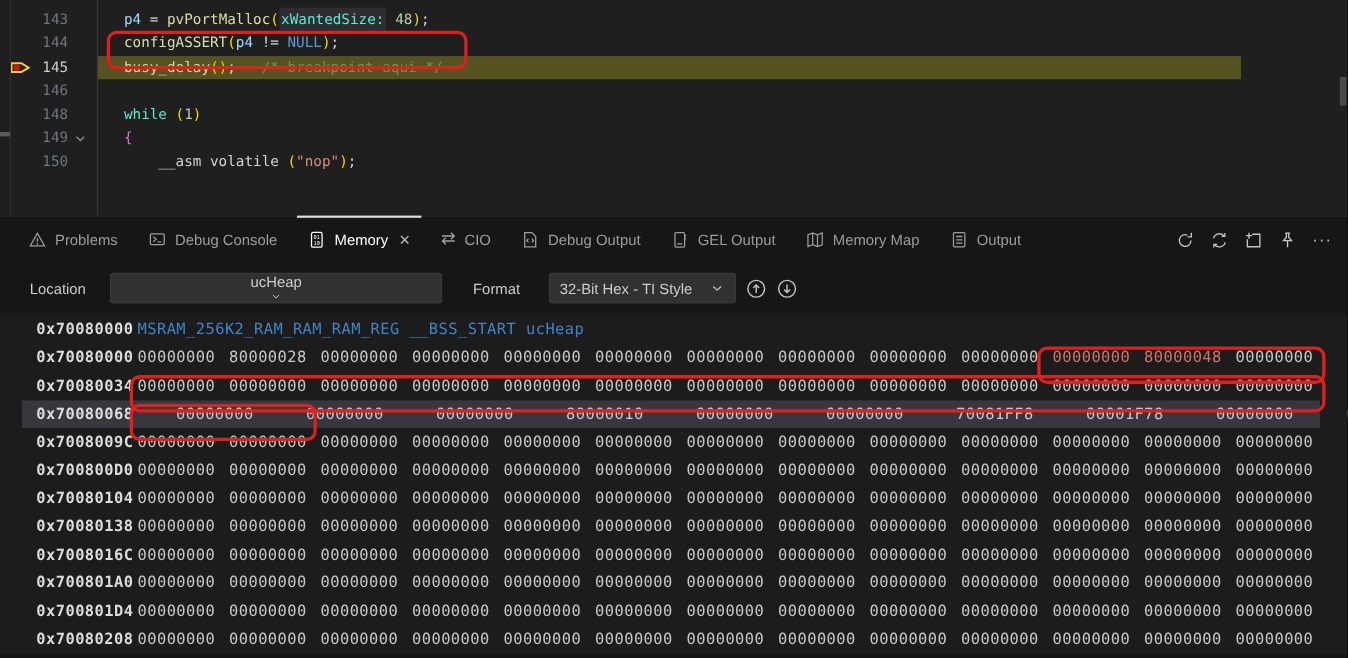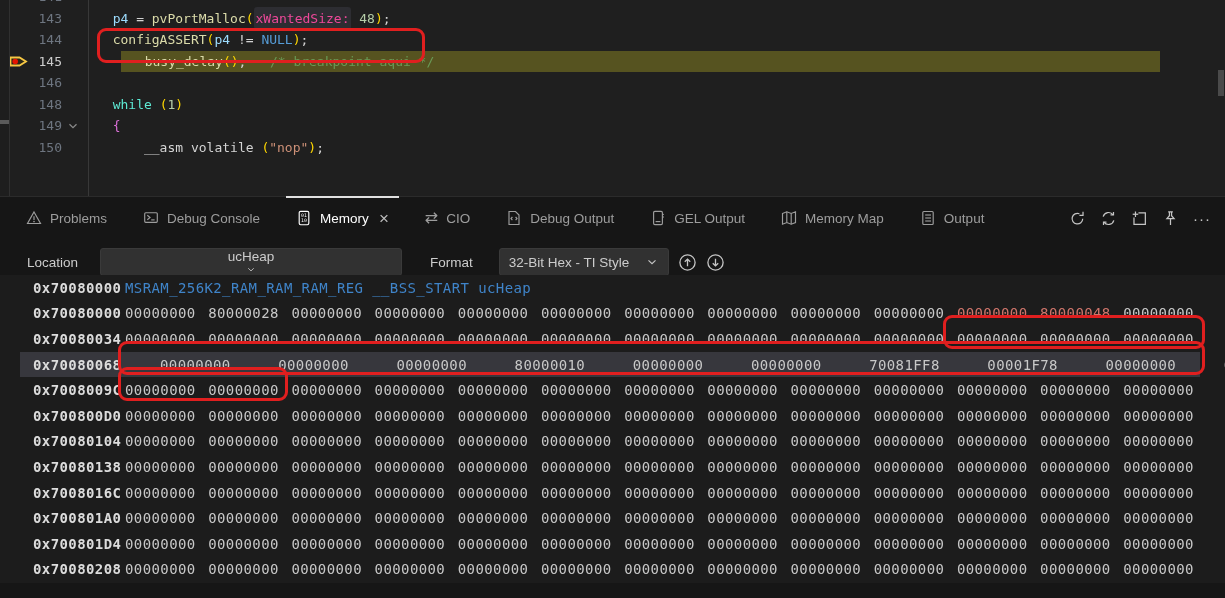--- a/index.html
+++ b/index.html
@@ -15,25 +15,25 @@
   #code-lines{position:absolute;left:0;top:-14px;width:1225px;}
   .code-line{display:flex;height:21.5px;align-items:center;font-family:"DejaVu Sans Mono",monospace;
              font-size:13px;white-space:pre;}
   .gutter{width:89px;flex:none;height:100%;position:relative;display:flex;align-items:center;}
   .bp-icon{position:absolute;left:9px;top:3px;}
   .ln{width:52px;margin-left:10px;text-align:right;color:#6e7681;font-size:13px;
       font-family:"DejaVu Sans Mono",monospace;}
   .ln.active{color:#cccccc;}
   .fold{margin-left:4px;display:flex;align-items:center;}
   .code-content{flex:1;height:100%;display:flex;align-items:center;padding-left:8px;}
-  .code-content.hl{background:linear-gradient(to right,var(--olive,#565320) 0,var(--olive,#565320) 1039px,transparent 1039px);margin-left:32px;}
+  .code-content.hl{background:linear-gradient(to right,var(--olive,#565320) 0,var(--olive,#565320) 1039px,transparent 1039px);}
   .tok-comment{color:#6a9955}.tok-fn{color:#dcdcaa}.tok-var{color:#9cdcfe}.tok-kw{color:#569cd6}
   .tok-ctrl{color:#5eead4}.tok-num{color:#b5cea8}.tok-str{color:#ce9178}.tok-plain{color:#d4d4d4}
   .tok-bg{color:#ffd700}.tok-bp{color:#da70d6}
-  .tok-hint{color:#ec4899;background:#2d2d32;border-radius:3px;padding:4px 2px;}
+  .tok-hint{color:#5eead4;background:#2d2d32;border-radius:3px;padding:4px 2px;}
   .tok-dot{color:#e03b3b;font-size:15px;}
   .editor-scroll{position:absolute;right:1px;top:70px;width:6px;height:26px;background:#4a4a4a;}
   
   .panel{position:absolute;left:0;top:196px;width:1225px;height:402px;background:#161616;border-top:1px solid #2b2b2b;}
   .tabbar{display:flex;align-items:center;height:42px;padding-left:12px;}
   .tab{display:flex;align-items:center;gap:8px;padding:0 14px;height:42px;color:#9d9d9d;
        font-size:13.5px;position:relative;cursor:pointer;}
   .tab.active{color:#ffffff;}
   .tab.active::before{content:'';position:absolute;top:-1px;left:4px;right:4px;height:2px;background:var(--tabline,#e0e0e0);}
   .tab svg{flex:none;}
@@ -44,21 +44,21 @@
   .controls{display:flex;align-items:center;height:46px;padding-left:27px;font-size:13.5px;color:#cccccc;}
   .ctl-label{margin-right:22px;}
   .select{background:#313131;border:1px solid #3a3a3a;border-radius:3px;height:26px;display:flex;
           align-items:center;justify-content:space-between;padding:0 9px;color:#cccccc;cursor:pointer;}
   .select.loc{width:282px;flex-direction:column;}
   .select.fmt{width:150px;margin-left:14px;}
   .fmt-label{margin-left:28px;margin-right:12px;}
   .circ{width:19px;height:19px;margin-left:9px;display:flex;align-items:center;justify-content:center;color:#c5c5c5;}
   .circ:first-of-type{margin-left:42px;}
   
-  #memory-grid{position:absolute;left:0;top:78px;width:1225px;height:308px;background:#1c1c1c;
+  #memory-grid{position:absolute;left:0;top:90px;width:1225px;height:308px;background:#1c1c1c;
                font-family:"DejaVu Sans Mono",monospace;font-size:14px;letter-spacing:.4px;}
   .mrow{display:flex;height:25.6px;align-items:center;padding-left:33px;}
   .mrow.selected{background:var(--selrow,#37373d);margin-left:20px;padding-left:13px;width:1167px;gap:35px;}
   .maddr{width:92px;flex:none;color:#dcdcdc;font-weight:bold;}
   .mcell{width:83.2px;flex:none;color:#c8c8c8;}
   .mcell.red{color:var(--chred,#d0756b);}
   .msyms{color:var(--symblue,#3f84c9);white-space:pre;}
   
   .ann{position:absolute;border:3px solid var(--annred,#e01f1f);border-radius:9px;pointer-events:none;z-index:6;}
   #ann-code{left:97px;top:28px;width:322px;height:29px;}
@@ -89,21 +89,21 @@
       </div>
     <div class="gutter-border"></div>
     <div class="editor-scroll"></div>
   </div>
   <div class="leftstrip"></div>
   <div class="strip-mark1"></div>
   <div class="strip-mark2"></div>
 
   <div class="panel">
     <div class="tabbar">
-      <div id="tabs" style="display:flex;align-items:center;gap:8px;">
+      <div id="tabs" style="display:flex;align-items:center;">
           <div class="tab">
             <span style="display: flex; align-items: center;">
               <svg width="16" height="16" viewBox="0 0 16 16">
                 <path d="M8 2 L14.5 13.5 H1.5 Z" stroke="currentColor" fill="none" stroke-width="1.15"></path>
                 <line x1="8" y1="6.3" x2="8" y2="9.9" stroke="currentColor" fill="none" stroke-width="1.15"></line>
                 <circle cx="8" cy="11.6" r="0.8" fill="currentColor"></circle>
               </svg>
             </span>
             <span>Problems</span>
           </div>

